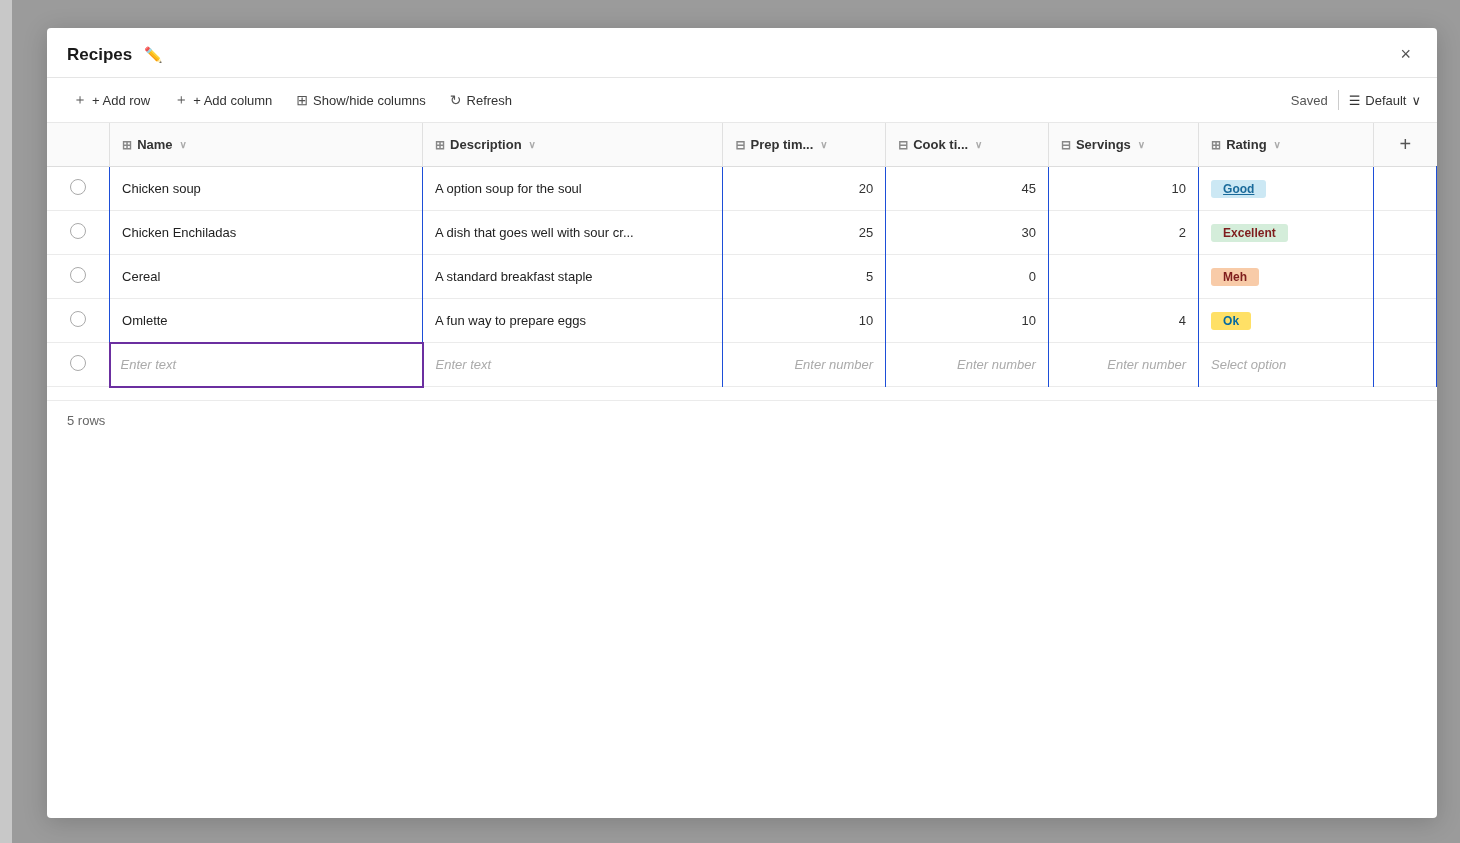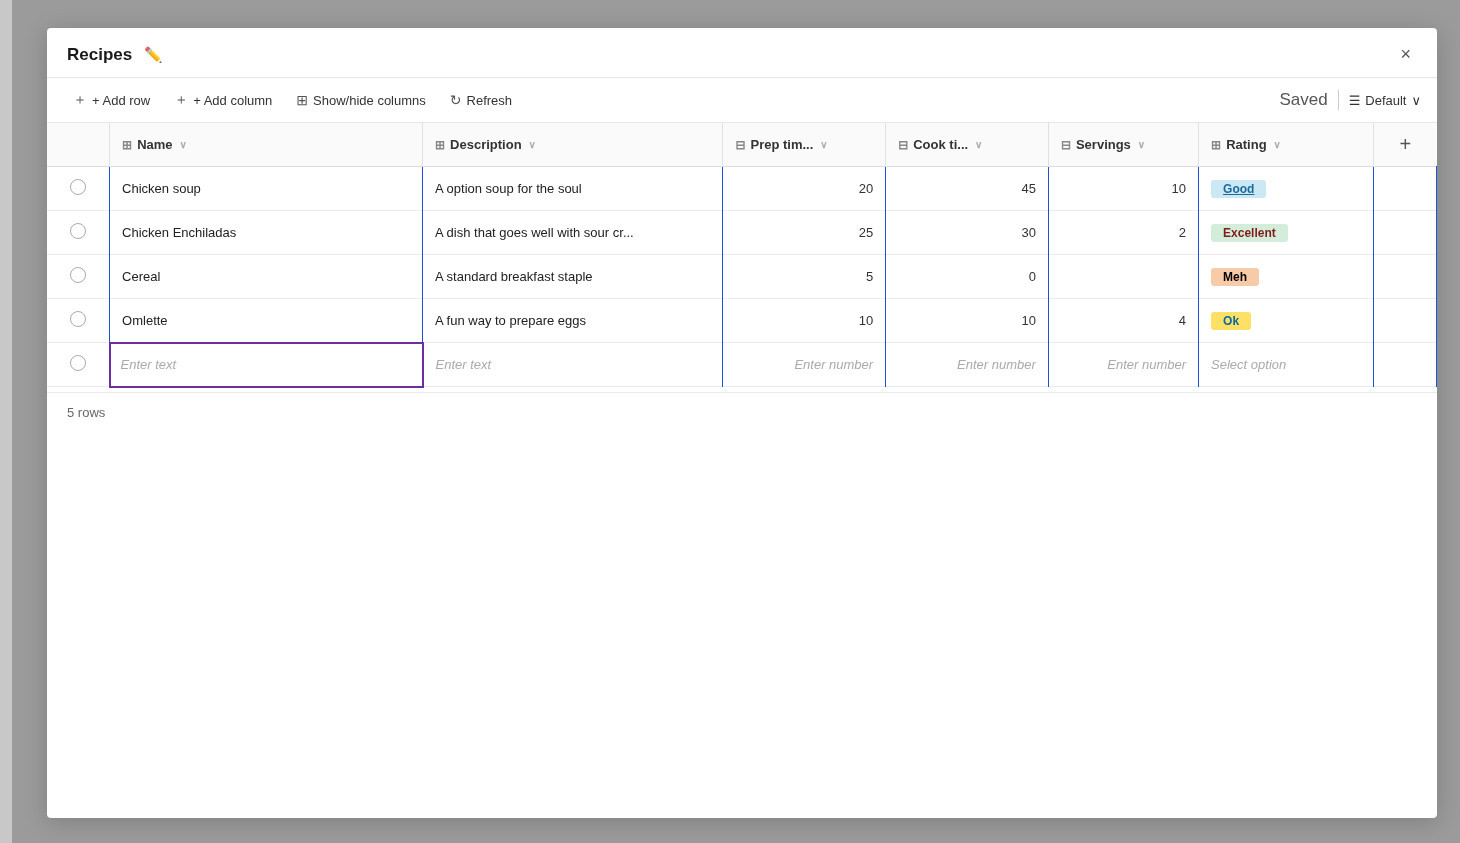--- a/index.html
+++ b/index.html
@@ -84,21 +84,21 @@
       color: #555;
     }
     .toolbar-right {
       margin-left: auto;
       display: flex;
       align-items: center;
       gap: 10px;
     }
     .saved-label {
       color: #555;
-      font-size: 17px;
+      font-size: 13px;
     }
     .divider-v {
       width: 1px;
       height: 20px;
       background: #ccc;
     }
     .default-btn {
       display: flex;
       align-items: center;
       gap: 5px;
@@ -190,36 +190,36 @@
     }
     .badge {
       display: inline-block;
       padding: 2px 12px;
       border-radius: 3px;
       font-size: 12px;
       font-weight: 600;
     }
     .badge-good { background: #cce8f4; color: #1a6a9a; text-decoration: underline; }
     .badge-excellent { background: #d4edda; color: #7f1d1d; }
-    .badge-meh { background: #f8cba8; color: #000000; }
+    .badge-meh { background: #f8cba8; color: #7f1d1d; }
     .badge-ok { background: #ffe066; color: #0369a1; }
     .enter-row td {
       color: #aaa;
       font-style: italic;
     }
     .enter-row td.name-cell-focused {
       border: 2px solid #6b2fa0;
       padding: 8px 10px;
     }
     .footer-row {
       padding: 12px 20px;
       color: #666;
       font-size: 13px;
       border-top: 1px solid #ebebeb;
-      margin-top: 4px;
+      margin-top: 12px;
     }
     .plus-btn {
       background: none;
       border: none;
       font-size: 20px;
       cursor: pointer;
       color: #555;
       padding: 0 4px;
     }
   </style>

